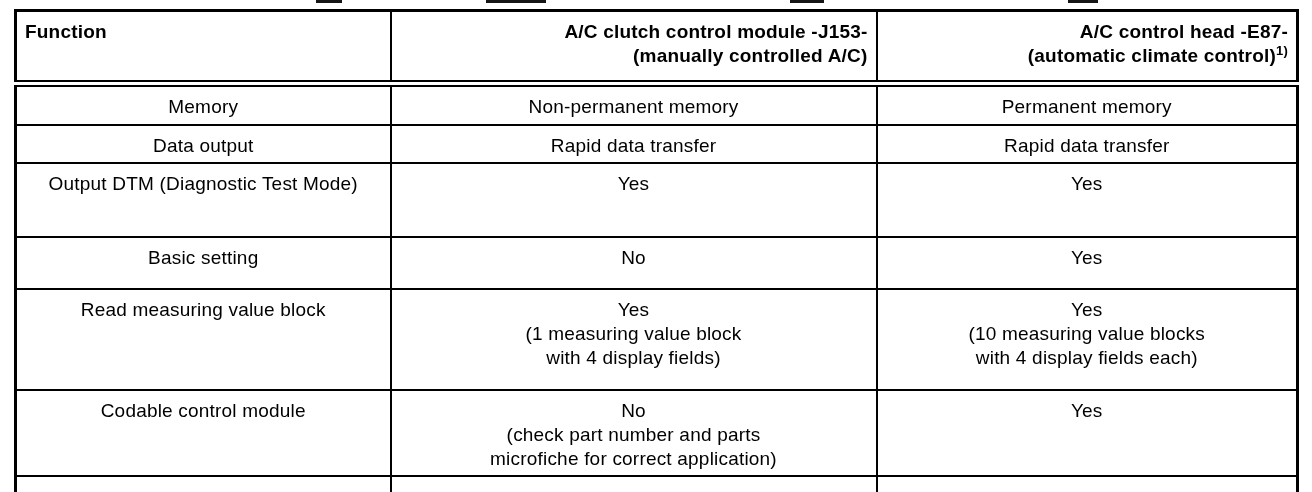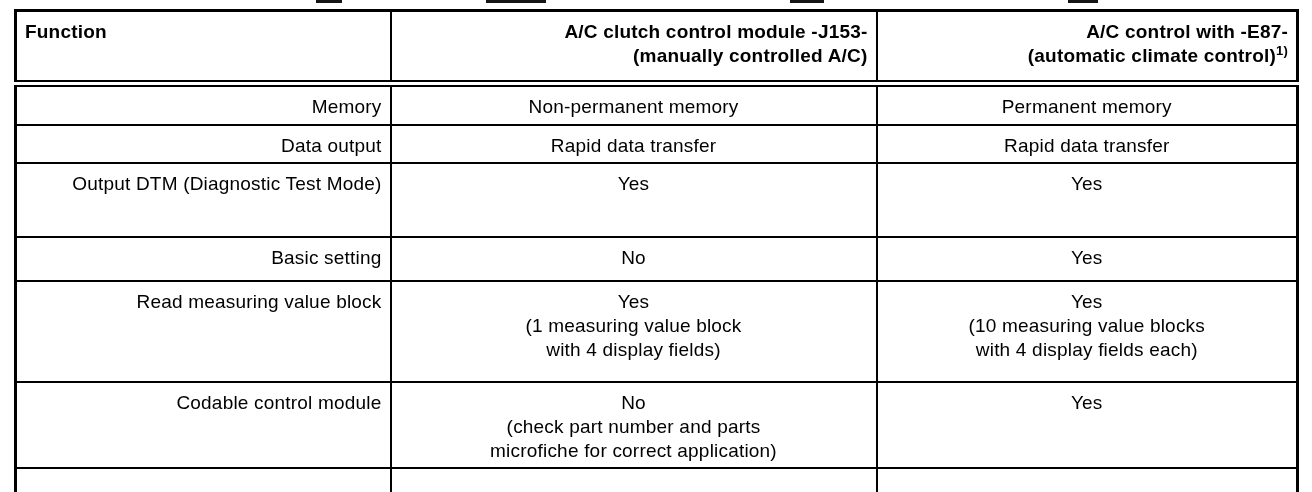--- a/index.html
+++ b/index.html
@@ -45,27 +45,27 @@
   }
 
   thead th {
     font-weight: bold;
     text-align: left;
     border-bottom: 7px double #000;
   }
   thead tr { height: 73px; }
   thead th.center { text-align: right; }
 
-  td.fn  { text-align: right; }
+  td.fn  { text-align: center; }
   td.val { text-align: center; white-space: pre-line; }
 
   tr.r1 { height: 41px; }
   tr.r2 { height: 30px; margin-top: 24px; }
   tr.r3 { height: 74px; }
-  tr.r4 { height: 44px; }
+  tr.r4 { height: 52px; }
   tr.r5 { height: 101px; }
   tr.r6 { height: 82px; }
   tr.r7 { height: 40px; } 
 
   sup.fnmark {
     font-size: 13px;
     line-height: 0;
     vertical-align: 7px;
     font-weight: bold;
   }
@@ -87,21 +87,21 @@
   <thead>
     <tr>
       <th>
         <span>Function</span>
       </th>
       <th class="center">
         <div>A/C clutch control module -J153-</div>
         <div>(manually controlled A/C)</div>
       </th>
       <th class="center">
-        <div>A/C control with -E87-</div>
+        <div>A/C control head -E87-</div>
         <div><span>(automatic climate control)</span><sup class="fnmark">1)</sup></div>
       </th>
     </tr>
   </thead>
   <tbody>
     <tr class="r1">
       <td class="fn">Memory</td>
       <td class="val">Non-permanent memory</td>
       <td class="val">Permanent memory</td>
     </tr>

